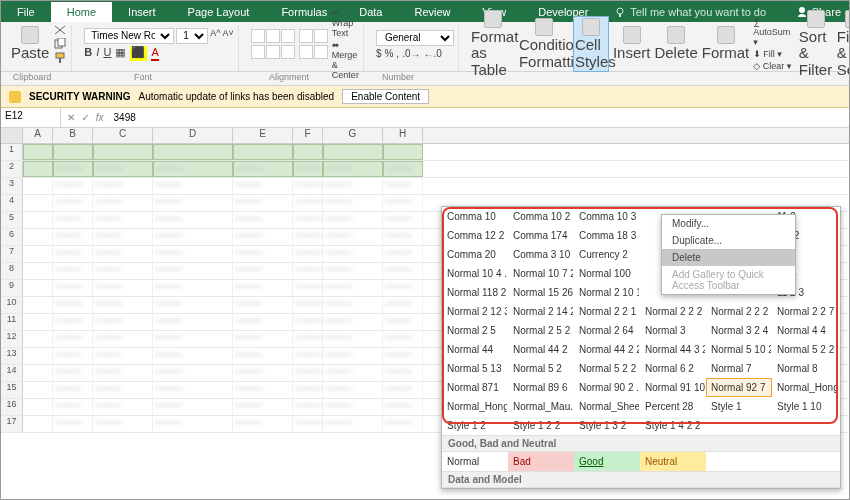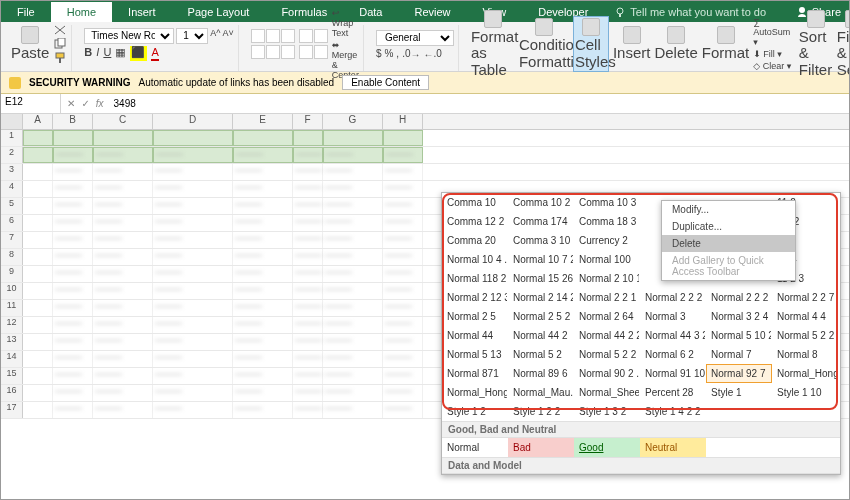--- a/index.html
+++ b/index.html
@@ -229,20 +229,26 @@
             <span style="width:34px">Sort &amp; Filter</span>
           </div>
         <div class="bigbtn">
             <span class="icn"></span>
             <span style="width:34px">Find &amp; Select</span>
           </div>
         <div class="avatar"></div>
       </div>
     </div>
   </div>
+  <div class="groupbar">
+    <div class="glabel" style="width:62px">Clipboard</div>
+    <div class="glabel" style="width:160px">Font</div>
+    <div class="glabel" style="width:132px">Alignment</div>
+    <div class="glabel" style="width:86px">Number</div>
+  </div>
 
   <div class="warn">
     <span class="shield"></span>
     <b>SECURITY WARNING</b>
     <span>Automatic update of links has been disabled</span>
     <button class="ecbtn">Enable Content</button>
   </div>
 
   <div class="fbar">
     <div class="namebox">E12</div>

